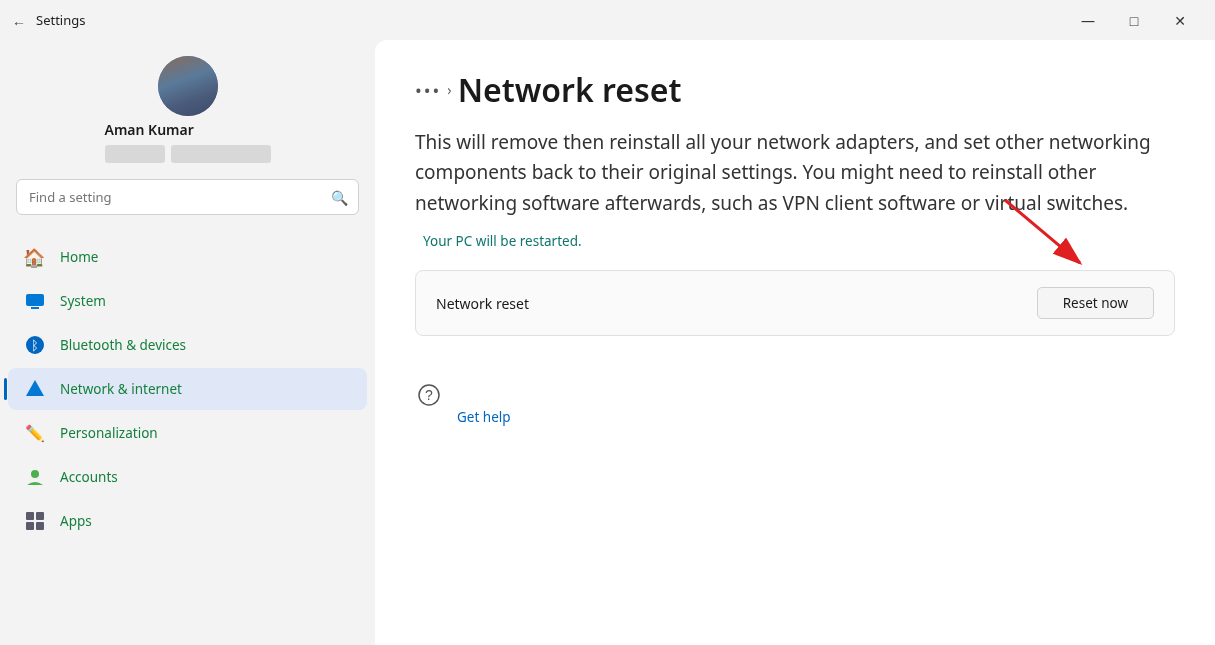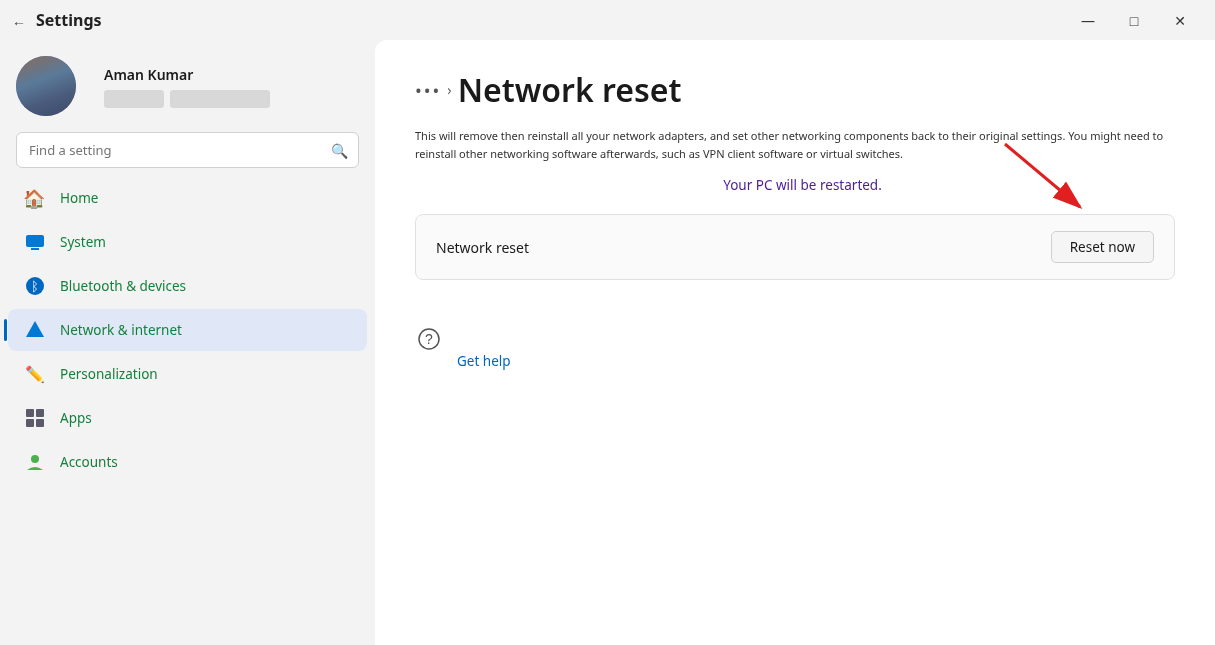--- a/index.html
+++ b/index.html
@@ -27,23 +27,22 @@
       align-items: center;
       gap: 10px;
       flex: 1;
     }
     .title-bar-icon {
       font-size: 14px;
       color: #444;
       cursor: pointer;
     }
     .title-bar-title {
-      font-size: 16px;
+      font-size: 13px;
       color: #222;
-      font-weight: bold;
     }
     .title-bar-controls {
       display: flex;
       gap: 0;
     }
     .title-bar-btn {
       width: 46px;
       height: 32px;
       display: flex;
       align-items: center;
@@ -70,21 +69,22 @@
       flex-direction: column;
       overflow-y: auto;
       padding-bottom: 8px;
     }
 
     
     .user-profile {
       display: flex;
       align-items: center;
       padding: 16px 16px 12px 16px;
-      gap: 28px;
+      gap: 4px;
+      flex-direction: column;
     }
     .avatar {
       width: 60px;
       height: 60px;
       border-radius: 50%;
       background: linear-gradient(135deg, #5a7fc2 0%, #3a5a8c 50%, #7a5a4a 100%);
       flex-shrink: 0;
       overflow: hidden;
       display: flex;
       align-items: center;
@@ -113,21 +113,21 @@
     .user-badge {
       width: 60px;
       height: 18px;
       background: #d8d8d8;
       border-radius: 3px;
     }
     .user-badge.wide { width: 100px; }
 
     
     .search-container {
-      margin: 4px 16px 8px 16px;
+      margin: 4px 16px 20px 16px;
       position: relative;
     }
     .search-input {
       width: 100%;
       height: 36px;
       border-radius: 6px;
       border: 1px solid #d0d0d0;
       background: white;
       padding: 0 36px 0 12px;
       font-size: 13px;
@@ -218,32 +218,31 @@
       color: #666;
       font-size: 14px;
     }
     .page-title {
       font-size: 32px;
       font-weight: 600;
       color: #1a1a1a;
     }
 
     .description-text {
-      font-size: 11px;
+      font-size: 19px;
       color: #333;
       line-height: 1.6;
       margin: 16px 0 8px 0;
       max-width: 780px;
     }
 
     .restart-notice {
       font-size: 13.5px;
-      color: #4c1d95;
-      margin: 14px 0 20px 15px;
-      text-align: center;
+      color: #0f766e;
+      margin: 14px 0 20px 8px;
     }
 
     
     .reset-card {
       border: 1px solid #e0e0e0;
       border-radius: 8px;
       display: flex;
       align-items: center;
       justify-content: space-between;
       padding: 16px 20px;
@@ -252,21 +251,21 @@
       position: relative;
     }
     .reset-card-label {
       font-size: 14px;
       color: #1a1a1a;
     }
     .reset-now-btn {
       background: #f5f5f5;
       border: 1px solid #d0d0d0;
       border-radius: 5px;
-      padding: 6px 18px;
+      padding: 6px 25px;
       font-size: 13.5px;
       cursor: pointer;
       font-family: inherit;
       color: #1a1a1a;
       text-align: center;
     }
 
     
     .help-links {
       margin-top: 28px;
@@ -374,37 +373,37 @@
     </div>
 
     <div class="nav-item">
       <span class="nav-icon" style="font-size:16px; color:#7a7a9a;">✏️</span>
       <span class="nav-label">Personalization</span>
     </div>
 
     <div class="nav-item">
       <span class="nav-icon">
         <svg width="22" height="22" viewBox="0 0 22 22">
+          <circle cx="11" cy="8" r="4" fill="#4caf50"></circle>
+          <path d="M3 19 Q11 13 19 19" fill="#4caf50"></path>
+        </svg>
+      </span>
+      <span class="nav-label">Accounts</span>
+    </div>
+
+    <div class="nav-item">
+      <span class="nav-icon">
+        <svg width="22" height="22" viewBox="0 0 22 22">
           <rect x="2" y="2" width="8" height="8" rx="1" fill="#5a5a6a"></rect>
           <rect x="12" y="2" width="8" height="8" rx="1" fill="#5a5a6a"></rect>
           <rect x="2" y="12" width="8" height="8" rx="1" fill="#5a5a6a"></rect>
           <rect x="12" y="12" width="8" height="8" rx="1" fill="#5a5a6a"></rect>
         </svg>
       </span>
       <span class="nav-label">Apps</span>
-    </div>
-
-    <div class="nav-item">
-      <span class="nav-icon">
-        <svg width="22" height="22" viewBox="0 0 22 22">
-          <circle cx="11" cy="8" r="4" fill="#4caf50"></circle>
-          <path d="M3 19 Q11 13 19 19" fill="#4caf50"></path>
-        </svg>
-      </span>
-      <span class="nav-label">Accounts</span>
     </div>
 
 
   </div>
 
   <div class="main-content">
     <div class="content-inner">
 
       <div class="breadcrumb">
         <span class="breadcrumb-dots">•••</span>

